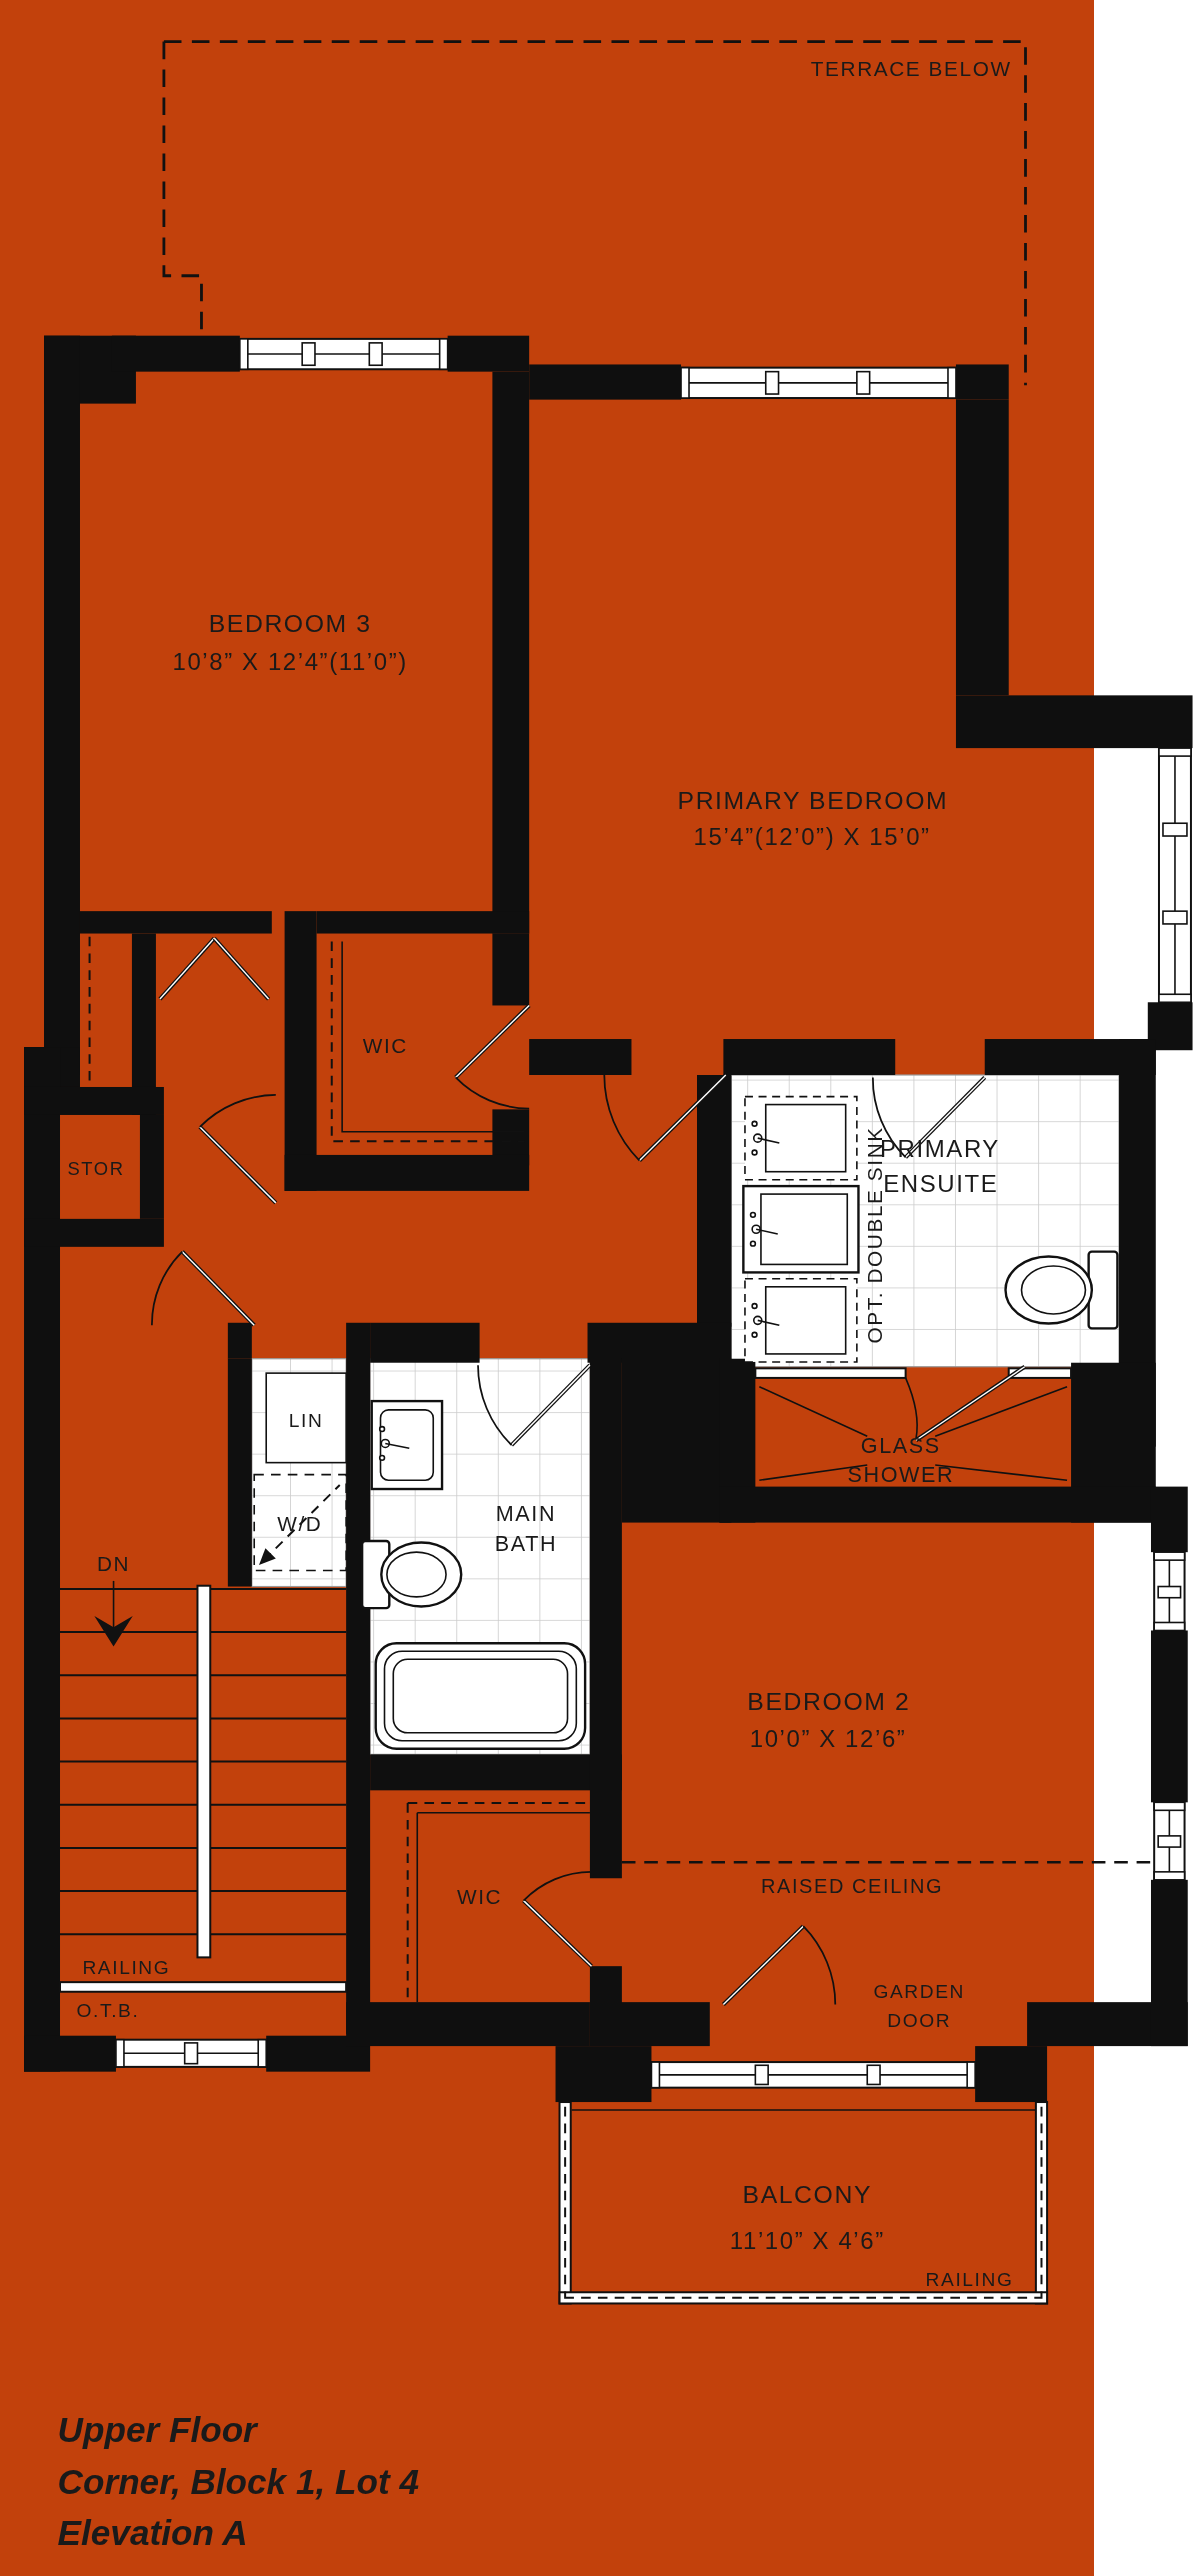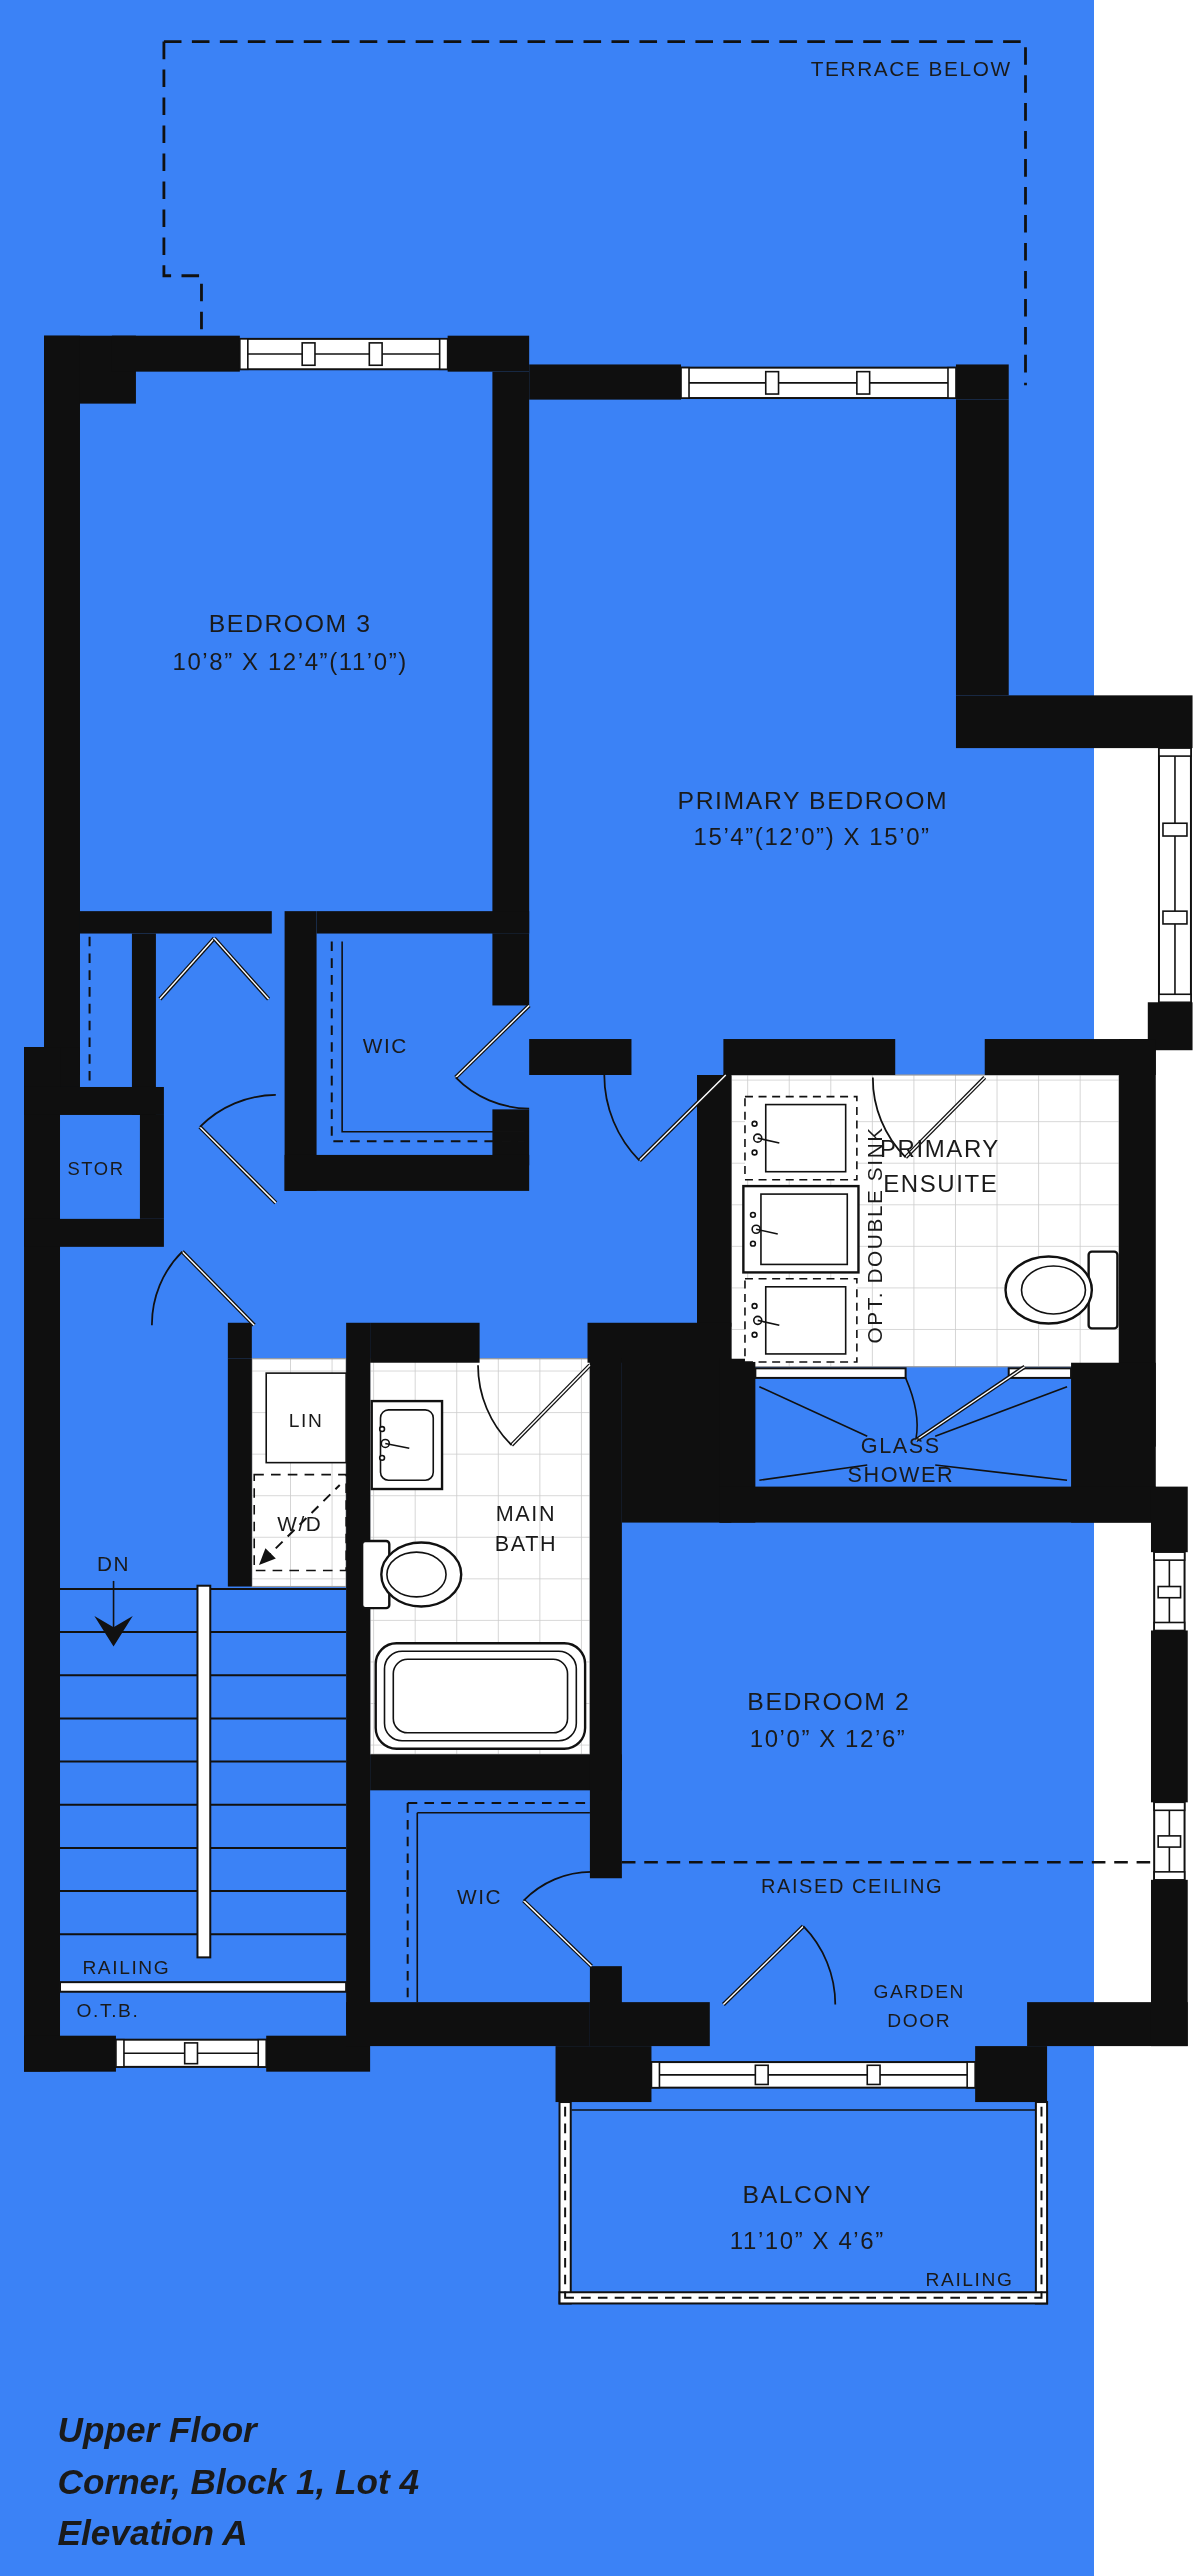--- a/index.html
+++ b/index.html
@@ -1,17 +1,17 @@
 <!DOCTYPE html>
 <html style="font-size:12.8px"><head>
 <meta charset="utf-8">
 <style>
   html,body{margin:0;padding:0;background:#ffffff;}
   body{width:1199px;font-family:"Liberation Sans",sans-serif;}
-  #plan-wrap{position:relative;width:1094px;height:2576px;background:#3b82f6;}
+  #plan-wrap{position:relative;width:1094px;height:2576px;background:#c2410c;}
   svg{display:block;}
   .wall{fill:#0f0f0f;stroke:none;}
   .tile{fill:url(#tiles);stroke:#9a9a9a;stroke-width:1.5;}
   .wframe{fill:#ffffff;stroke:#111;stroke-width:2.5;}
   .mull{fill:#ffffff;stroke:#111;stroke-width:2;}
   .thin{stroke:#111;stroke-width:2.5;fill:none;}
   .thinner{stroke:#111;stroke-width:2;fill:none;}
   .leaf{stroke:#111;stroke-width:5;fill:none;}
   .leafcore{stroke:#fff;stroke-width:1.8;fill:none;}
   .arc{stroke:#111;stroke-width:2.2;fill:none;}

